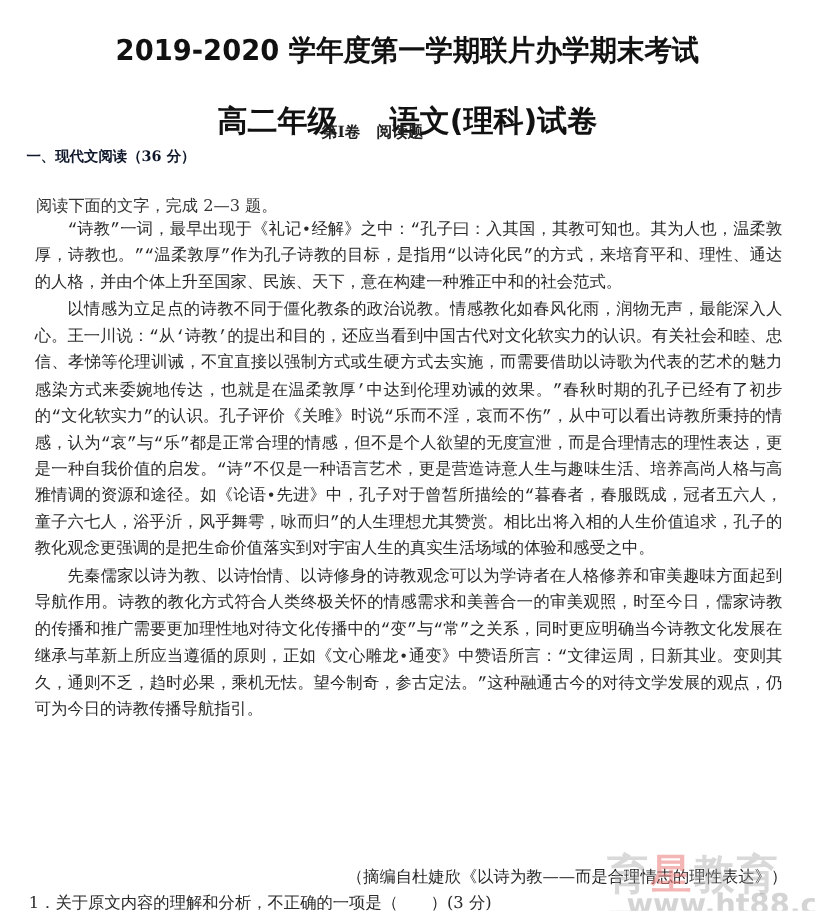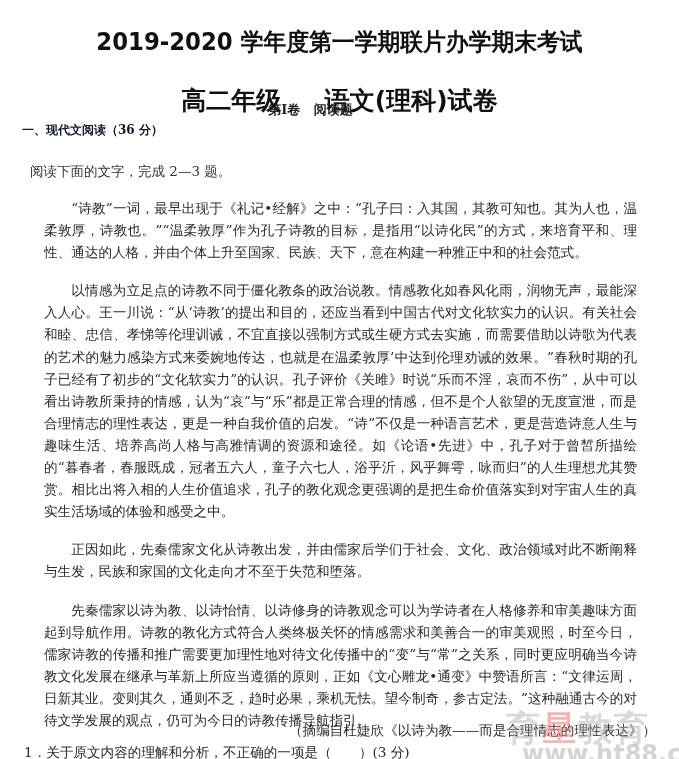--- a/index.html
+++ b/index.html
@@ -36,21 +36,21 @@
   }
   .instr {
     position: absolute; top: 163px; left: 30px;
     font-size: 13.5px; color: #333;
   }
   .body-text {
     position: absolute; top: 181px; left: 28px; width: 625px;
     font-size: 13.6px; line-height: 22.1px; color: #2a2a2a;
     text-align: justify;
   }
-  .body-text p { margin: 16px; text-indent: 2em; }
+  .body-text p { margin: 1px; text-indent: 2em; font-family: Liberation Mono, monospace; }
   .source {
     position: absolute; top: 722px; left: 0; width: 656px; text-align: right;
     font-size: 13.6px; color: #2a2a2a;
   }
   .question {
     position: absolute; top: 744px; left: 24px;
     font-size: 13.6px; color: #2a2a2a;
   }
   .watermark {
     position: absolute; left: 500px; top: 706px; width: 180px; height: 60px;
@@ -78,21 +78,20 @@
   <div class="title1">2019-2020 学年度第一学期联片办学期末考试</div>
   <div class="title2">高二年级     语文(理科)试卷</div>
   <div class="part-title">第Ⅰ卷   阅读题</div>
 
   <div class="h1">一、现代文阅读（36 分）</div>
   <div class="instr">阅读下面的文字，完成 2—3 题。</div>
 
   <div class="body-text">
     <p>“诗教”一词，最早出现于《礼记•经解》之中：“孔子曰：入其国，其教可知也。其为人也，温柔敦厚，诗教也。”“温柔敦厚”作为孔子诗教的目标，是指用“以诗化民”的方式，来培育平和、理性、通达的人格，并由个体上升至国家、民族、天下，意在构建一种雅正中和的社会范式。</p>
     <p>以情感为立足点的诗教不同于僵化教条的政治说教。情感教化如春风化雨，润物无声，最能深入人心。王一川说：“从‘诗教’的提出和目的，还应当看到中国古代对文化软实力的认识。有关社会和睦、忠信、孝悌等伦理训诫，不宜直接以强制方式或生硬方式去实施，而需要借助以诗歌为代表的艺术的魅力感染方式来委婉地传达，也就是在温柔敦厚’中达到伦理劝诫的效果。”春秋时期的孔子已经有了初步的“文化软实力”的认识。孔子评价《关雎》时说“乐而不淫，哀而不伤”，从中可以看出诗教所秉持的情感，认为“哀”与“乐”都是正常合理的情感，但不是个人欲望的无度宣泄，而是合理情志的理性表达，更是一种自我价值的启发。“诗”不仅是一种语言艺术，更是营造诗意人生与趣味生活、培养高尚人格与高雅情调的资源和途径。如《论语•先进》中，孔子对于曾皙所描绘的“暮春者，春服既成，冠者五六人，童子六七人，浴乎沂，风乎舞雩，咏而归”的人生理想尤其赞赏。相比出将入相的人生价值追求，孔子的教化观念更强调的是把生命价值落实到对宇宙人生的真实生活场域的体验和感受之中。</p>
-    <p>正因如此，先秦儒家文化从诗教出发，并由儒家后学们于社会、文化、政治领域对此不断阐释与生发，民族和家国的文化走向才不至于失范和堕落。</p>
     <p>先秦儒家以诗为教、以诗怡情、以诗修身的诗教观念可以为学诗者在人格修养和审美趣味方面起到导航作用。诗教的教化方式符合人类终极关怀的情感需求和美善合一的审美观照，时至今日，儒家诗教的传播和推广需要更加理性地对待文化传播中的“变”与“常”之关系，同时更应明确当今诗教文化发展在继承与革新上所应当遵循的原则，正如《文心雕龙•通变》中赞语所言：“文律运周，日新其业。变则其久，通则不乏，趋时必果，乘机无怯。望今制奇，参古定法。”这种融通古今的对待文学发展的观点，仍可为今日的诗教传播导航指引。</p>
   </div>
 
   <div class="source">（摘编自杜婕欣《以诗为教——而是合理情志的理性表达》）</div>
 
   <div class="question">1．关于原文内容的理解和分析，不正确的一项是（　　）(3 分)</div>
 
   <div class="watermark">
     <div class="wm-cn"><span>育</span><span class="hl">星</span><span>教育网</span></div>
     <div class="wm-url">www.ht88.com</div>

